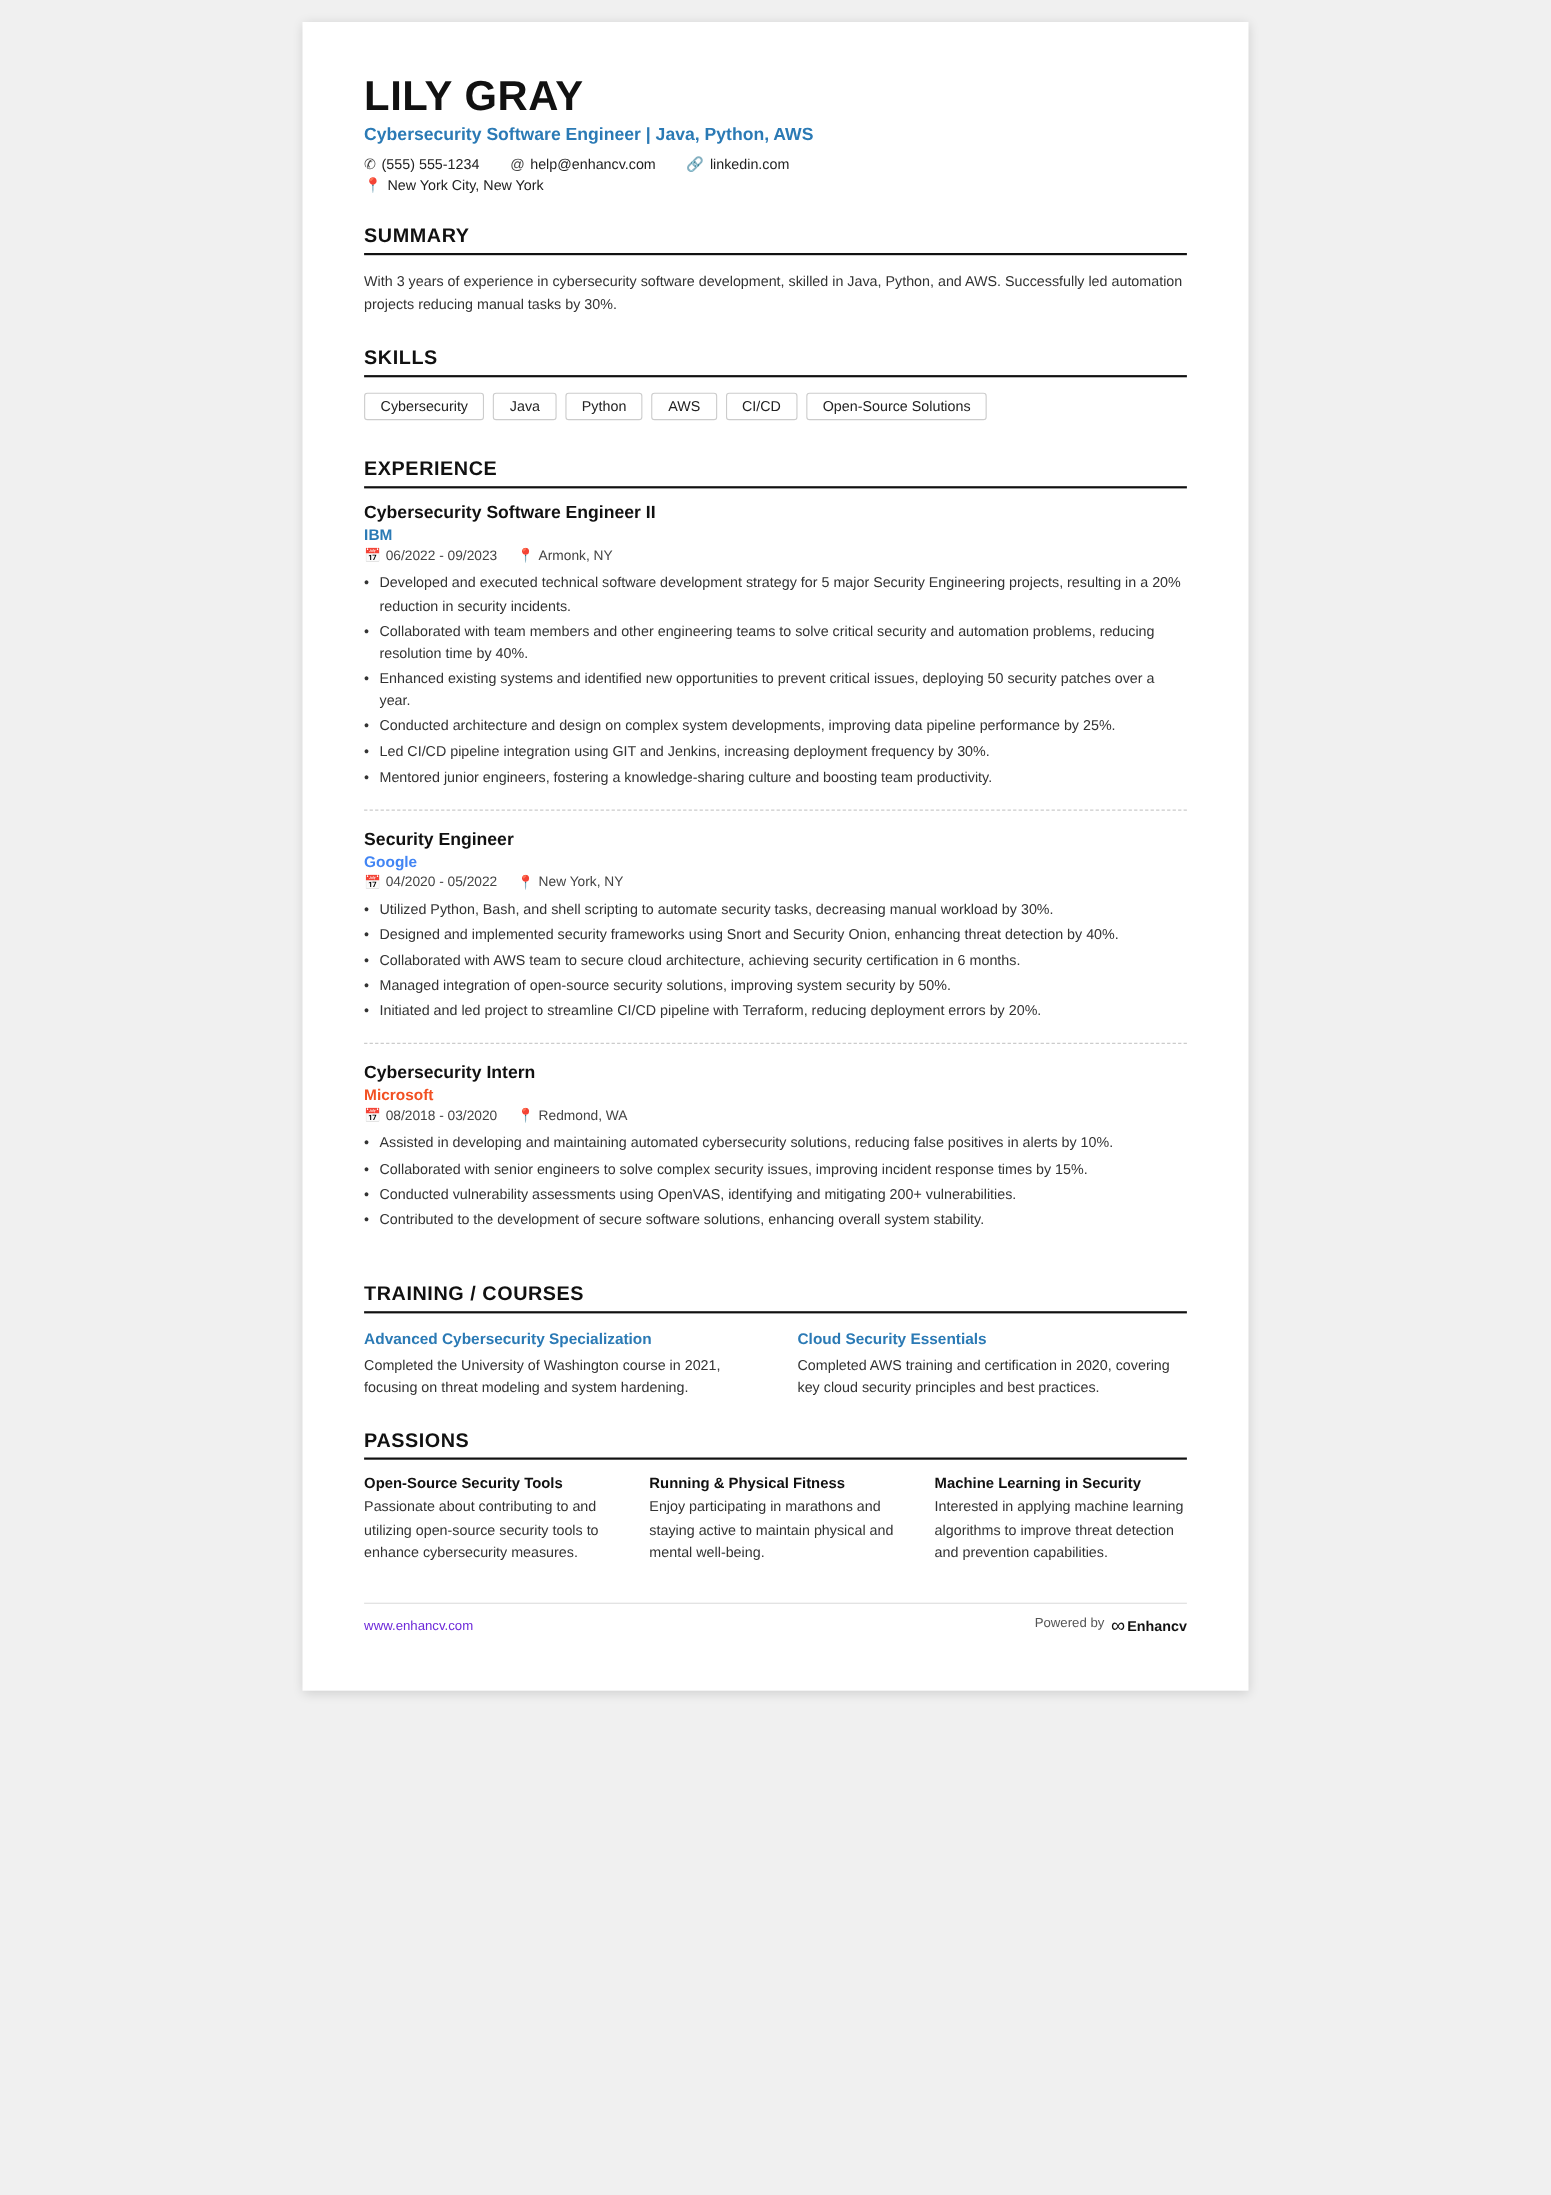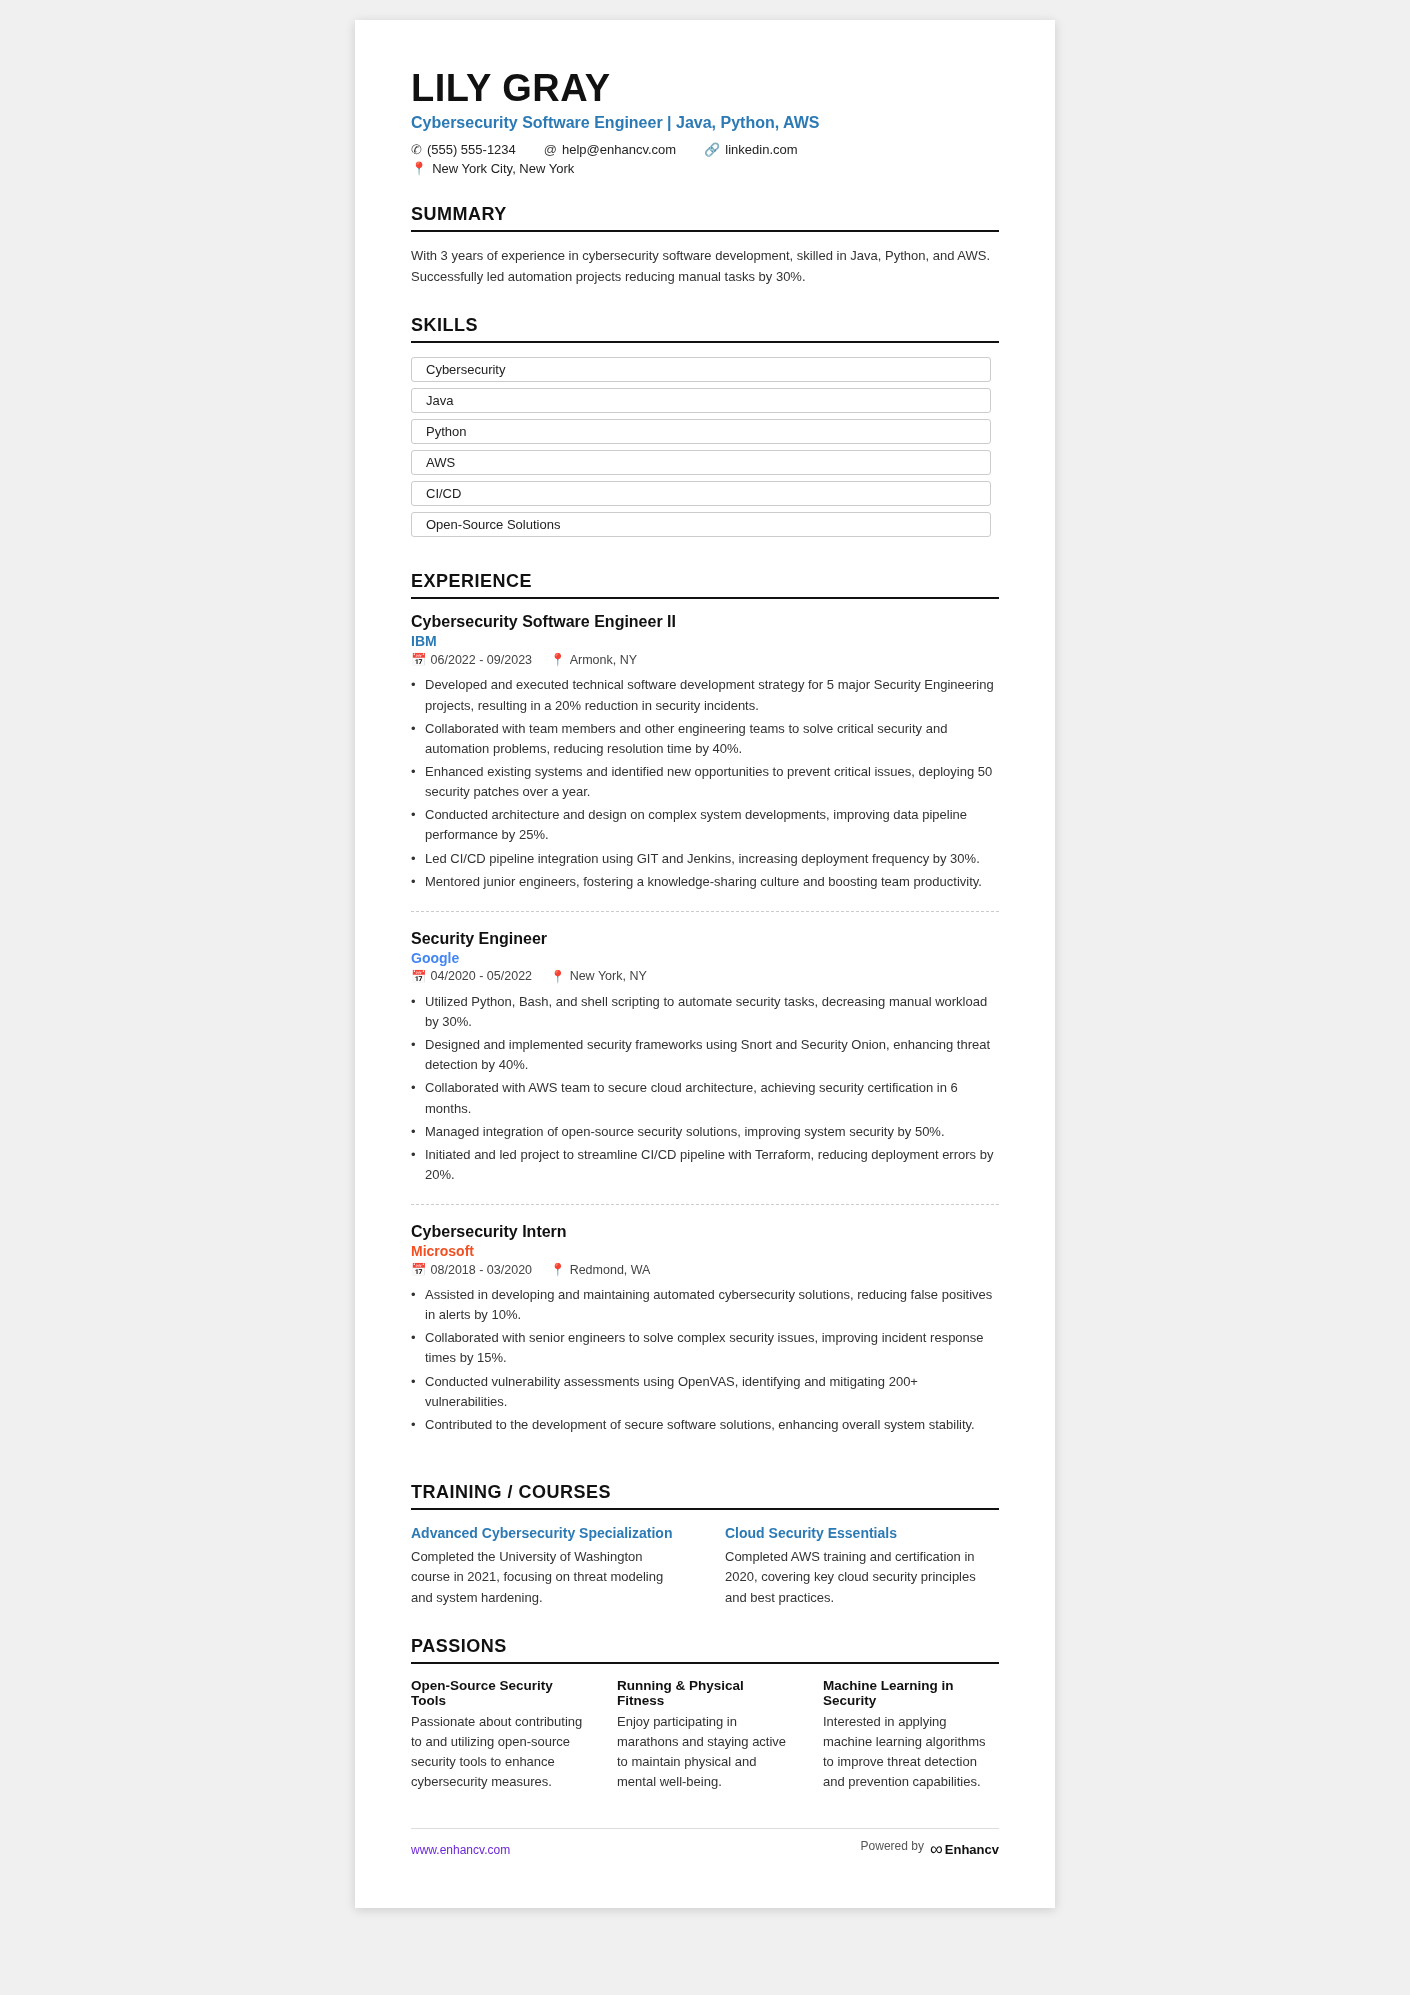--- a/index.html
+++ b/index.html
@@ -5,21 +5,21 @@
     * { margin: 0; padding: 0; box-sizing: border-box; }
     body {
       font-family: 'Arial', sans-serif;
       background: #f0f0f0;
       display: flex;
       justify-content: center;
       padding: 20px;
     }
     .resume-page {
       background: #fff;
-      width: 700px;
+      width: 860px;
       min-height: 1200px;
       padding: 48px 56px 48px 56px;
       box-shadow: 0 2px 10px rgba(0,0,0,0.15);
       position: relative;
     }
 
     
     .header-name {
       font-size: 38px;
       font-weight: 900;
@@ -80,21 +80,20 @@
       font-size: 13px;
       color: #333;
       line-height: 1.6;
     }
 
     
     .skills-row {
       display: flex;
       flex-wrap: wrap;
       gap: 0;
-      flex-direction: column;
     }
     .skill-badge {
       border: 1px solid #ccc;
       border-radius: 3px;
       padding: 4px 14px;
       font-size: 13px;
       color: #222;
       margin-right: 8px;
       margin-bottom: 6px;
       background: #fff;

